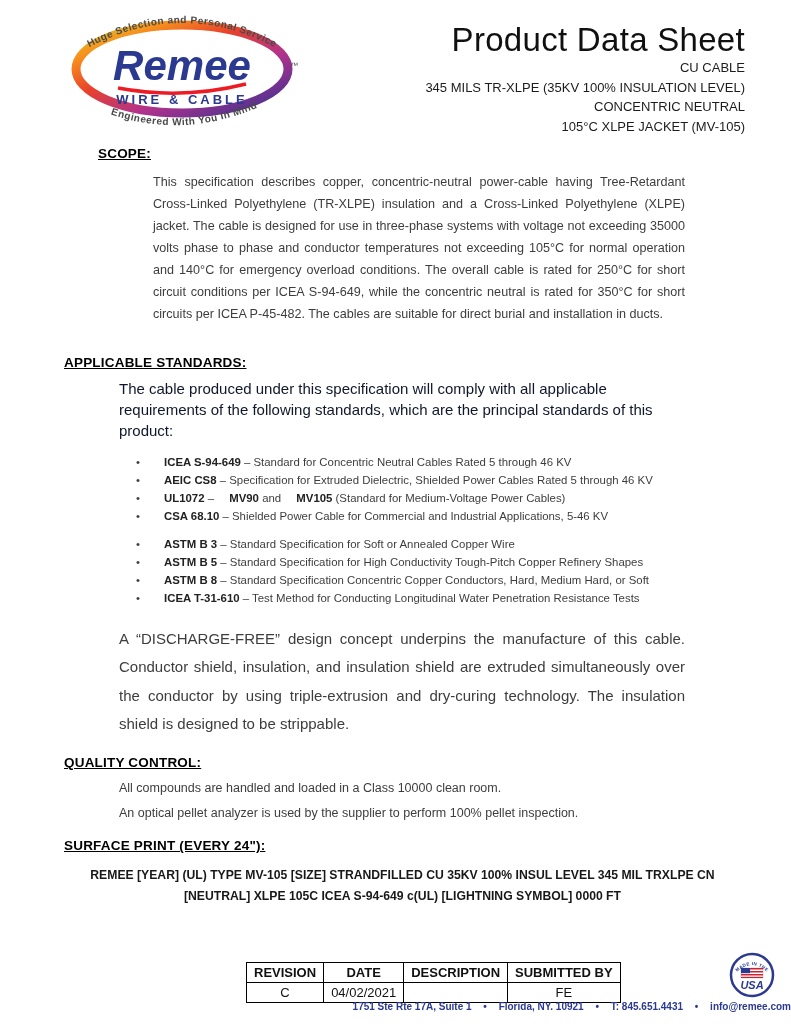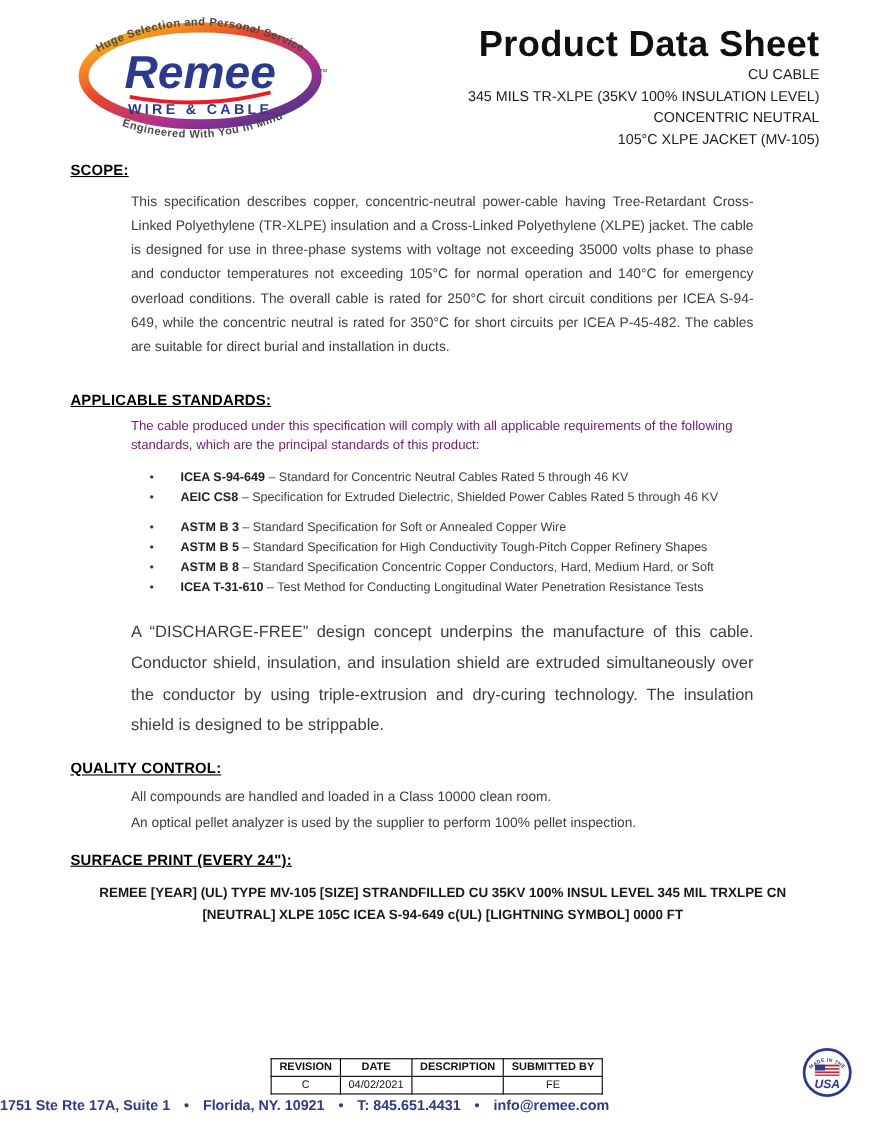--- a/index.html
+++ b/index.html
@@ -19,45 +19,45 @@
     padding:6px 46px 0 56px;
   }
   .logo-wrap { width:252px; }
   .logo-arc { font-size:10px; font-weight:700; fill:#4a4a4a; letter-spacing:0.5px; }
   .logo-brand { font-size:42px; font-weight:700; font-style:italic; fill:#2b3990; }
   .logo-tag { font-size:13px; font-weight:700; letter-spacing:3px; fill:#2b3990; }
   .logo-tm { font-size:8px; fill:#555; }
 
   .title-block { text-align:right; margin-top:16px; }
   .doc-title {
-    font-size:33px; color:#101010; font-weight:700; letter-spacing:0.3px;
+    font-size:33px; color:#101010; font-weight:400; letter-spacing:0.3px;
     line-height:1.1;
   }
   .product-line { font-size:13px; color:#1c1c1c; line-height:1.5; }
 
   
   .content { padding:0 50px 0 64px; }
   .section-heading {
     font-size:13.5px; font-weight:700; color:#000;
     text-decoration:underline; margin:0; letter-spacing:0.2px;
   }
-  .sec-scope      { margin-top:8px; }
+  .sec-scope      { margin-top:8px;margin-left:34px; }
   .sec-standards  { margin-top:30px; }
   .sec-construction { margin-top:18px; }
   .sec-quality    { margin-top:16px; }
   .sec-surface    { margin-top:16px; }
 
   .body-par {
     margin:10px 56px 0 55px;
     font-size:12.6px; color:#3d3d3d;
     text-align:justify; line-height:1.75;
   }
   .intro-par {
     margin:8px 50px 0 55px;
-    font-size:12px; color:#701a75; line-height:1.4;
+    font-size:15px; color:#0f172a; line-height:1.4;
   }
   .mid-par {
     margin:12px 56px 0 55px;
     font-size:12.4px; color:#3d3d3d; text-align:justify; line-height:1.45;
   }
   ul.std-list { list-style:none; margin:14px 0 0 0; padding:0; }
   ul.second { margin-top:12px; }
   .std-item {
     display:flex; margin:0 40px 2px 72px;
     font-size:11.4px; color:#3d3d3d; line-height:1.4;
@@ -78,33 +78,33 @@
   .surface-print {
     margin:12px auto 0; max-width:635px;
     font-size:12.2px; font-weight:700; color:#181818;
     text-align:center; line-height:1.65;
   }
 
   
   .revision-wrap { position:absolute; left:246px; top:962px; }
   table.rev { border-collapse:collapse; }
   table.rev th, table.rev td {
-    border:1px solid #000; font-size:10px; padding:2px 7px; text-align:center;
+    border:1px solid #000; font-size:13px; padding:2px 7px; text-align:center;
     color:#111; height:11px;
   }
   table.rev th { font-weight:700; }
   table.rev td.desc { min-width:60px; }
 
   .usa-badge { position:absolute; right:16px; top:952px; }
   .badge-text { font-size:11px; font-weight:700; font-style:italic; fill:#2b3990; }
   .badge-arc { font-size:4.5px; font-weight:700; fill:#2b3990; letter-spacing:0.4px; }
 
   .footer {
     position:absolute; left:0; right:0; bottom:12px;
-    text-align:left; font-size:13px; font-weight:700; color:#2b3990;
+    text-align:right; font-size:10px; font-weight:700; color:#2b3990;
   }
   .footer .sep { margin:0 9px; }
   .footer .email { color:#2b3990; text-decoration:none; }
 </style>
 </head>
 <body>
 
 <div class="page">
 
   <header class="header">
@@ -156,20 +156,26 @@
     <section class="sec-standards">
       <h2 class="section-heading">APPLICABLE STANDARDS:</h2>
       <p class="intro-par">The cable produced under this specification will comply with all applicable requirements of the following standards, which are the principal standards of this product:</p>
       <ul class="std-list">
         <li class="std-item">
             <span class="std-text"><span class="seg-bold">ICEA S-94-649</span><span> – Standard for Concentric Neutral Cables Rated 5 through 46 KV</span></span>
           </li>
         <li class="std-item">
             <span class="std-text"><span class="seg-bold">AEIC CS8</span><span> – Specification for Extruded Dielectric, Shielded Power Cables Rated 5 through 46 KV</span></span>
           </li>
+        <li class="std-item">
+            <span class="std-text"><span class="seg-bold">UL1072</span><span> – </span><span class="seg-bold">MV90</span><span> and </span><span class="seg-bold">MV105</span><span> (Standard for Medium-Voltage Power Cables)</span></span>
+          </li>
+        <li class="std-item">
+            <span class="std-text"><span class="seg-bold">CSA 68.10</span><span> – Shielded Power Cable for Commercial and Industrial Applications, 5-46 KV</span></span>
+          </li>
       </ul>
       <ul class="std-list second">
         <li class="std-item">
             <span class="std-text"><span class="seg-bold">ASTM B 3</span><span> – Standard Specification for Soft or Annealed Copper Wire</span></span>
           </li>
         <li class="std-item">
             <span class="std-text"><span class="seg-bold">ASTM B 5</span><span> – Standard Specification for High Conductivity Tough-Pitch Copper Refinery Shapes</span></span>
           </li>
         <li class="std-item">
             <span class="std-text"><span class="seg-bold">ASTM B 8</span><span> – Standard Specification Concentric Copper Conductors, Hard, Medium Hard, or Soft</span></span>

